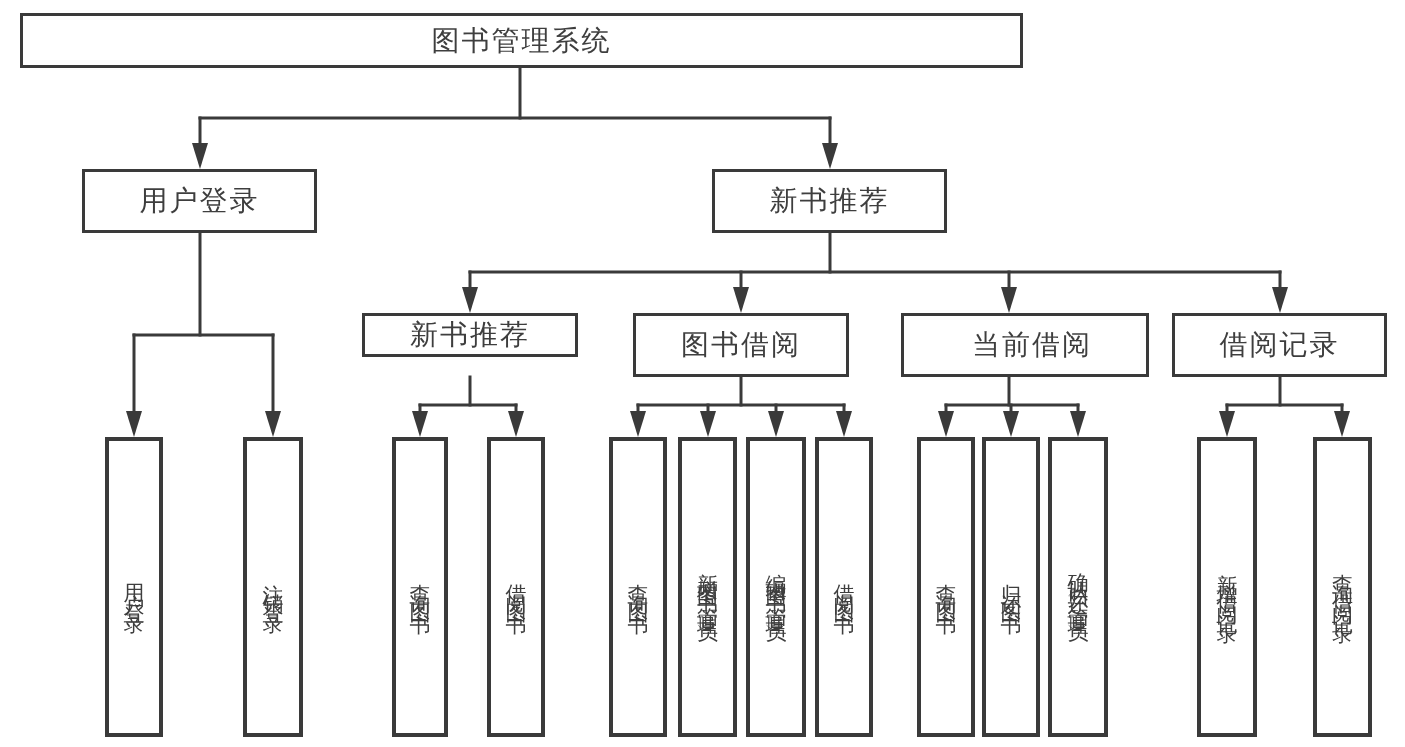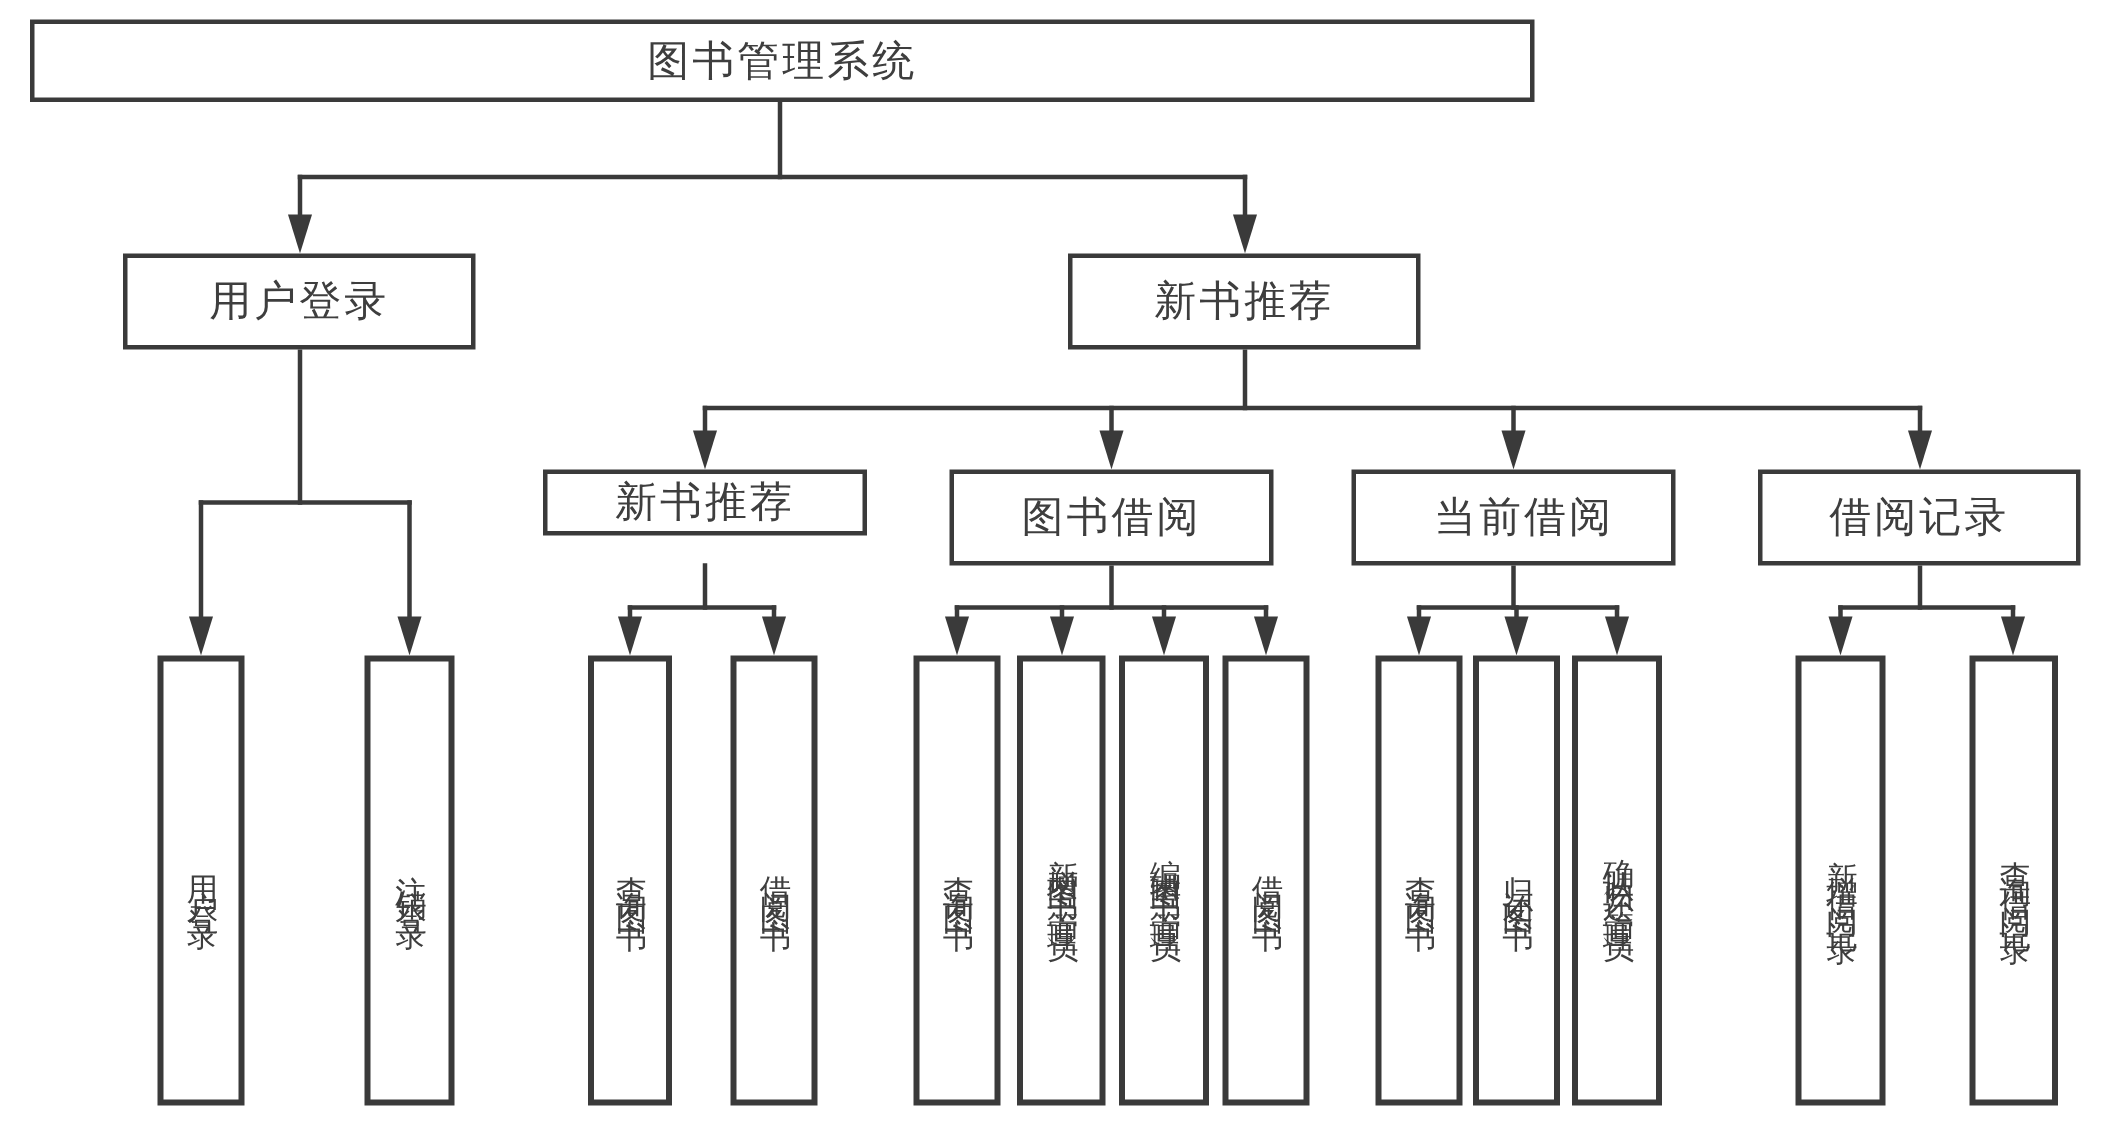--- a/index.html
+++ b/index.html
@@ -109,21 +109,21 @@
       <polygon points="1334,411 1350,411 1342,437" class="head"></polygon>
     </svg>
 
   <div class="box h" style="left:20px; top:13px; width:1003px; height:55px;">图书管理系统</div>
 
   <div class="box h" style="left:82px; top:169px; width:235px; height:64px;">用户登录</div>
   <div class="box h" style="left:712px; top:169px; width:235px; height:64px;">新书推荐</div>
 
   <div class="box h" style="left:362px; top:313px; width:216px; height:44px;">新书推荐</div>
   <div class="box h" style="left:633px; top:313px; width:216px; height:64px;">图书借阅</div>
-  <div class="box h" style="left:901px; top:313px; width:216px; height:64px;padding-left:14px;">当前借阅</div>
+  <div class="box h" style="left:901px; top:313px; width:248px; height:64px;padding-left:14px;">当前借阅</div>
   <div class="box h" style="left:1172px; top:313px; width:215px; height:64px;">借阅记录</div>
 
   <div class="box v" style="left:105px; top:437px; width:58px; height:300px;">用户登录</div>
   <div class="box v" style="left:243px; top:437px; width:60px; height:300px;">注销登录</div>
 
   <div class="box v" style="left:392px; top:437px; width:56px; height:300px;">查询图书</div>
   <div class="box v" style="left:487px; top:437px; width:58px; height:300px;">借阅图书</div>
 
   <div class="box v" style="left:609px; top:437px; width:58px; height:300px;">查询图书</div>
   <div class="box v long" style="left:678px; top:437px; width:59px; height:300px;">新增图书（管理员）</div>

